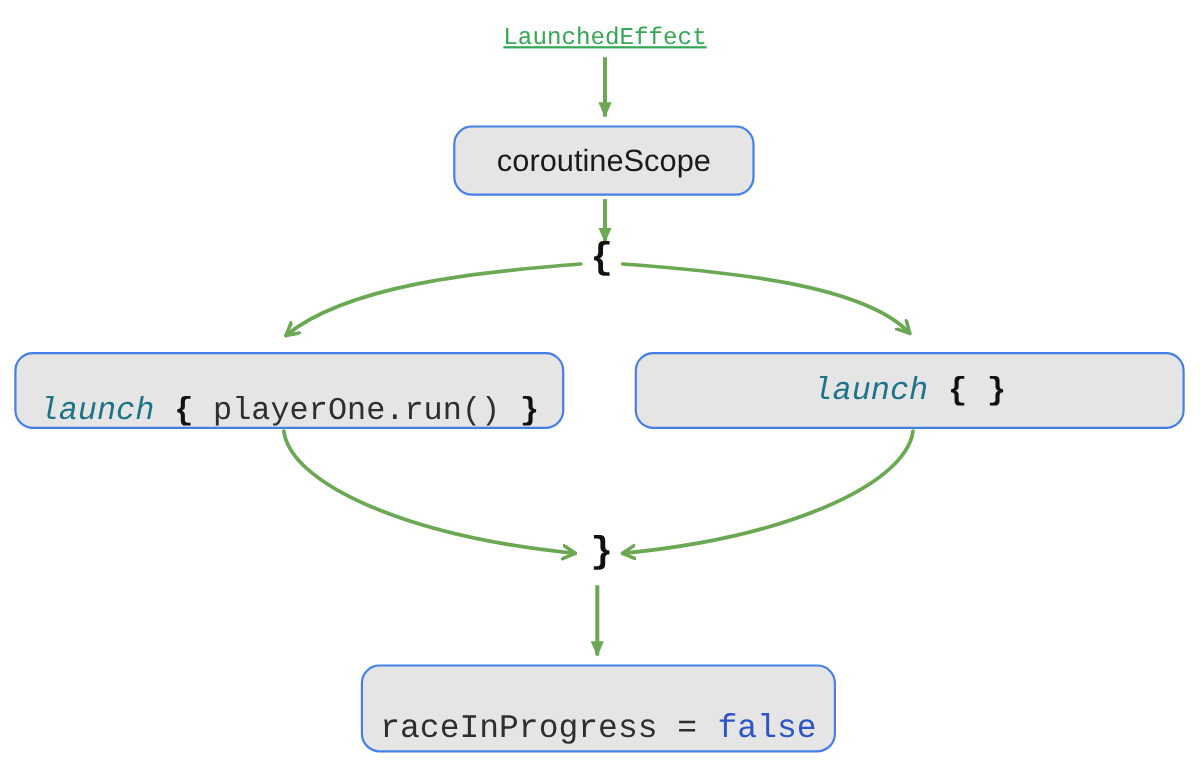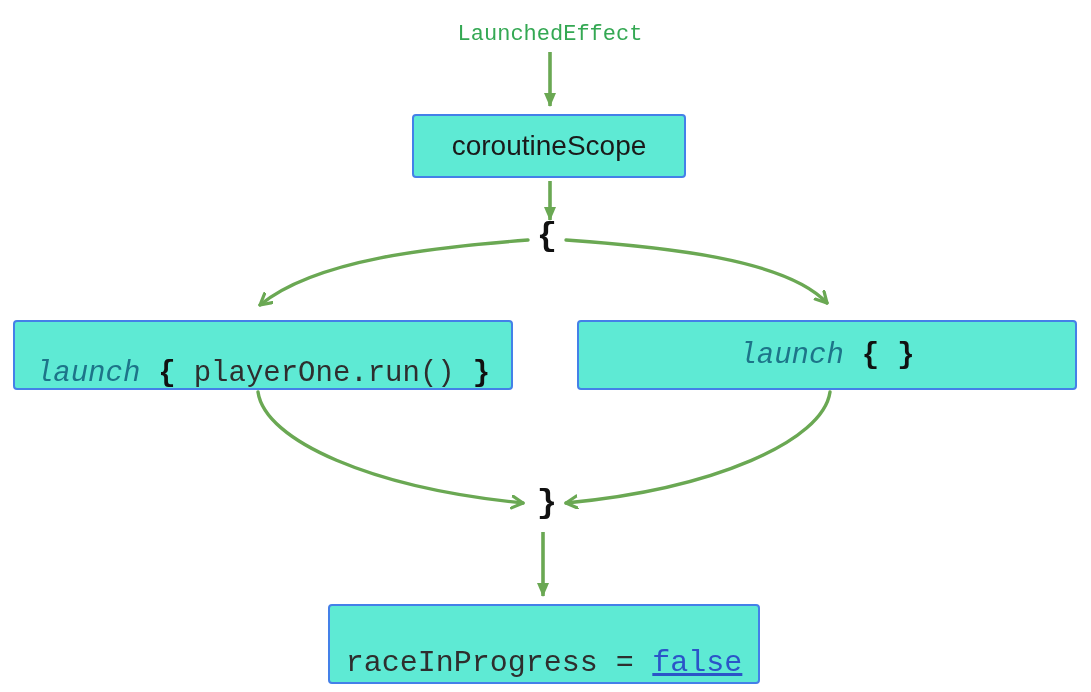--- a/index.html
+++ b/index.html
@@ -11,50 +11,51 @@
     font-family:"Liberation Mono", monospace;
   }
   .top-label{
     position:absolute;
     top:22px;left:550px;
     transform:translateX(-50%);
     font-family:"Liberation Mono", monospace;
     font-size:22px;
     color:var(--label-green,#34a853);
     white-space:nowrap;
+    text-decoration:underline;
   }
   .arrows{position:absolute;top:0;left:0;width:1091px;height:692px;}
   .arrows .line{stroke:var(--arrow-green,#6aa853);fill:none;}
   .head-fill{fill:var(--arrow-green,#6aa853);stroke:none;}
   .head-stroke{stroke:var(--arrow-green,#6aa853);fill:none;}
   .node{
     position:absolute;
     box-sizing:border-box;
-    background:#5eead4;
+    background:#e5e5e5;
     border:2.5px solid var(--border-blue,#4480e8);
-    border-radius:4px;
+    border-radius:17px;
     display:flex;align-items:center;justify-content:center;
   }
   .node-scope{left:412px;top:114px;width:274px;height:64px;}
   .node-scope .label{
     font-family:"Liberation Sans", sans-serif;
     font-size:28px;color:var(--scope-text,#1a1a1a);
   }
   .node-launch{width:500px;height:70px;top:320px;}
   .node-launch-left{left:13px;}
   .node-launch-right{left:577px;}
   .code-line{
     display:flex;align-items:baseline;gap:0.62em;
     font-family:"Liberation Mono", monospace;
     font-size:29px;white-space:nowrap;justify-content:flex-end;
   }
   .kw{font-style:italic;color:var(--keyword-teal,#1d7489);}
   .brace{font-weight:bold;color:var(--brace-black,#111111);}
   .body-code{color:var(--code-dark,#2e2e2e);margin-top:37px;}
-  .value{color:var(--value-blue,#2b54c8);text-decoration:underline;}
+  .value{color:var(--value-blue,#2b54c8);}
   .node-result{left:328px;top:604px;width:432px;height:80px;}
   .node-result .code-line{font-size:30px;}
   .scope-brace{
     position:absolute;left:547px;
     transform:translateX(-50%);
     font-family:"Liberation Mono", monospace;
     font-weight:bold;
     font-size:34px;line-height:1;
     color:var(--brace-black,#111111);
   }

